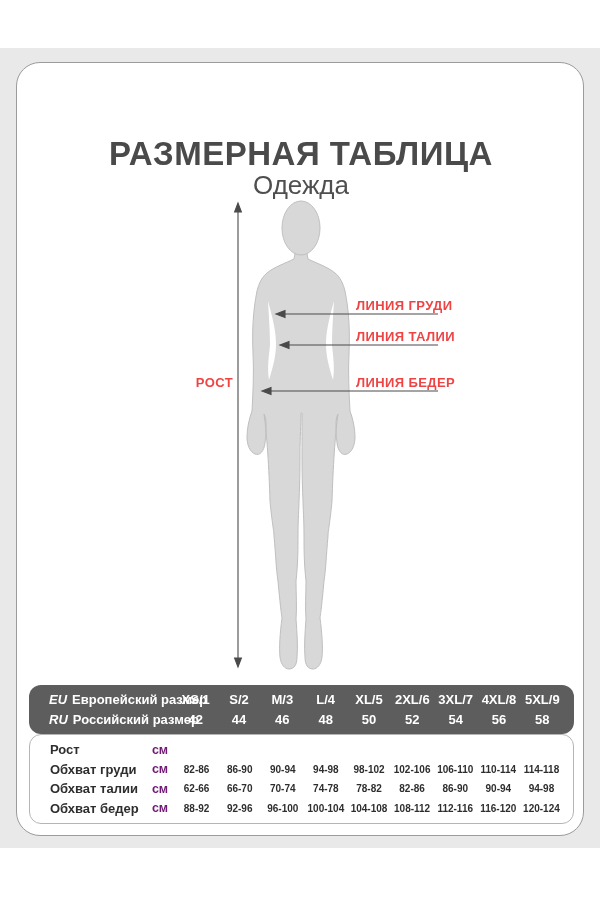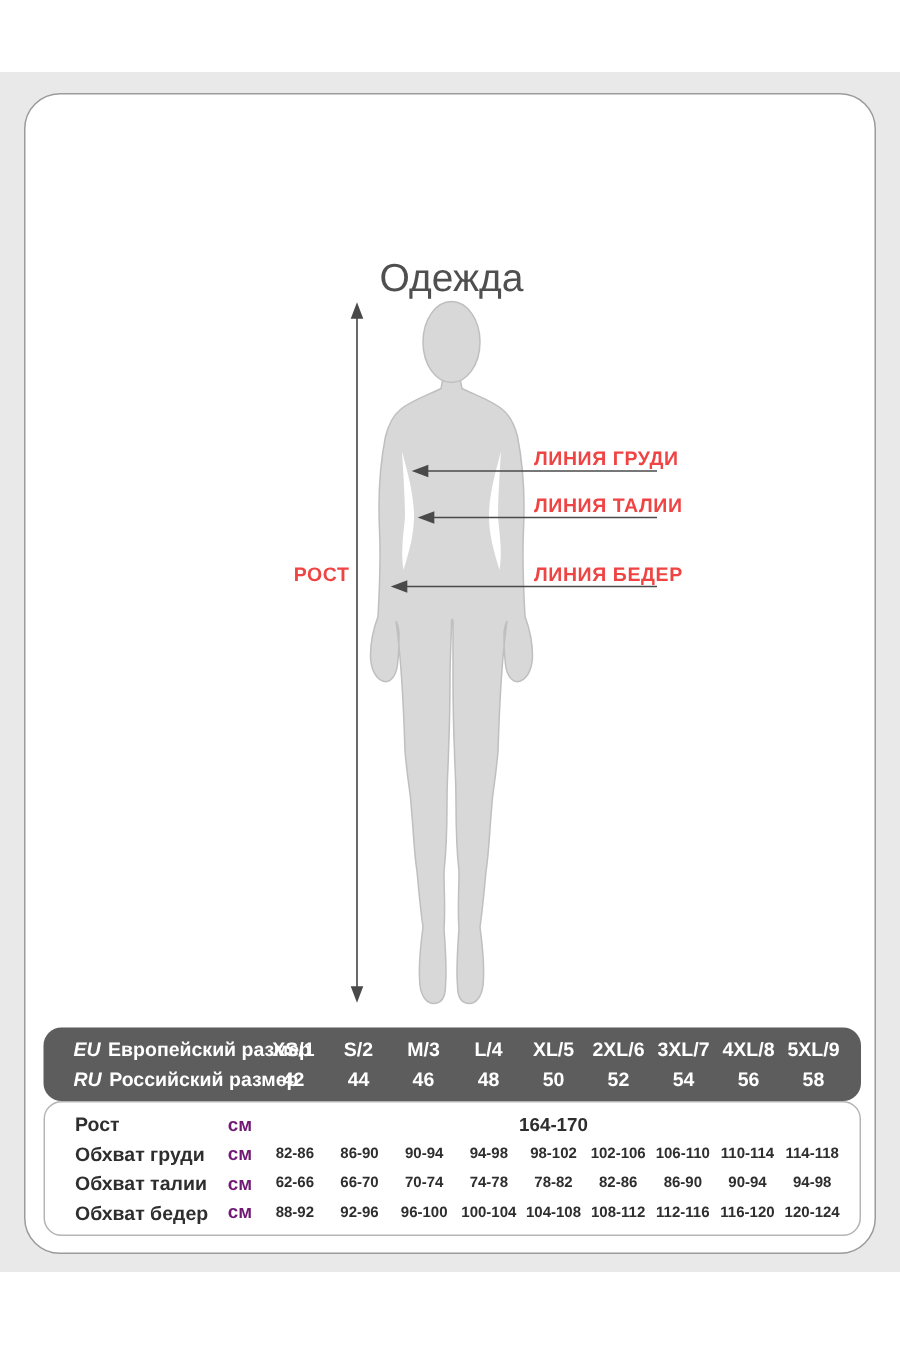--- a/index.html
+++ b/index.html
@@ -39,20 +39,21 @@
   .vcell { font-size:10px; font-weight:600; color:#2e2e2e; text-align:center; white-space:nowrap; }
   .vspan { grid-column:3 / -1; font-size:12.5px; font-weight:600; color:#2e2e2e; text-align:center; }
 </style>
 </head>
 <body>
 
 <div class="page">
   <div class="band"></div>
 
   <div class="card">
+    <div class="title">РАЗМЕРНАЯ ТАБЛИЦА</div>
     <div class="subtitle">Одежда</div>
 
     <svg class="figure-svg" viewBox="0 0 568 774" xmlns="http://www.w3.org/2000/svg">
 
       <g fill="#d8d8d8" stroke="#bfbfbf" stroke-width="1">
         <path d="
           M 277,196
           C 269,200 257,204 250,210
           C 245,214 242,220 240,228
           C 236,248 235,268 236,290
@@ -160,21 +161,20 @@
         <div class="hcell">54</div>
         <div class="hcell">56</div>
         <div class="hcell">58</div>
       </div>
     </div>
 
     <div class="tbody">
       <div class="brow">
         <div class="rlabel">Рост</div>
         <div class="unit">см</div>
-        <div class="vspan">164-170</div>
       </div>
       <div class="brow">
         <div class="rlabel">Обхват груди</div>
         <div class="unit">см</div>
         <div class="vcell">82-86</div>
         <div class="vcell">86-90</div>
         <div class="vcell">90-94</div>
         <div class="vcell">94-98</div>
         <div class="vcell">98-102</div>
         <div class="vcell">102-106</div>

